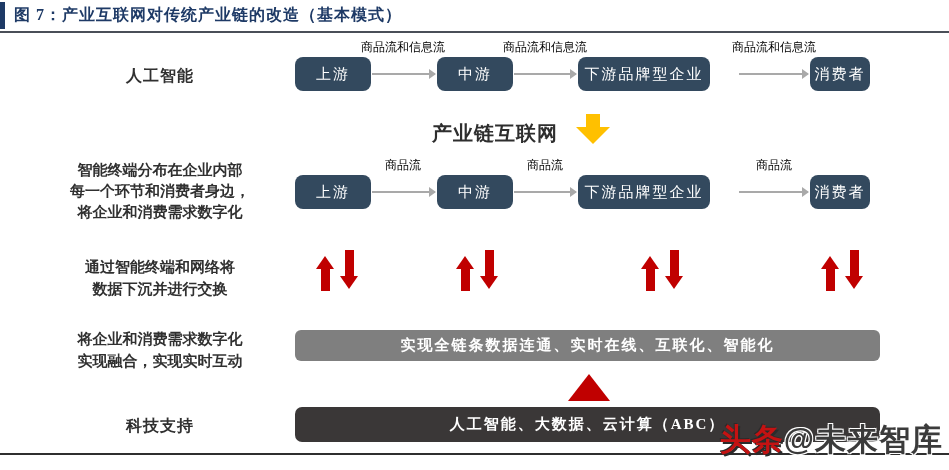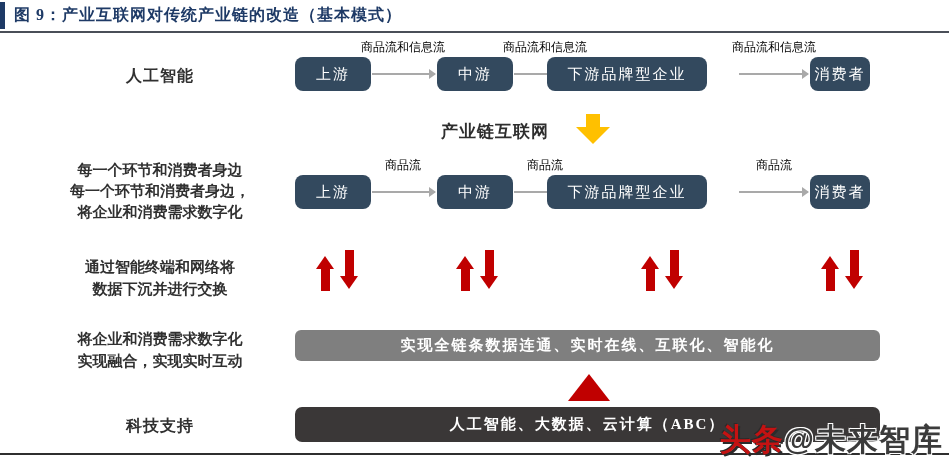--- a/index.html
+++ b/index.html
@@ -21,21 +21,21 @@
   .lbl-exchange { left: 40px; top: 256px; width: 240px; font-size: 15px; line-height: 22px; }
   .lbl-fusion { left: 40px; top: 328px; width: 240px; font-size: 15px; line-height: 22px; }
   .lbl-tech { left: 40px; top: 416px; width: 240px; font-size: 16px; letter-spacing: 1px; }
 
   
   .chain-box { position: absolute; height: 34px; background: #33495e; border-radius: 8px;
     color: #ffffff; font-size: 15px; letter-spacing: 2px; display: flex; align-items: center;
     justify-content: center; font-weight: 500; text-align: center; }
   .b1 { left: 295px; width: 76px; }
   .b2 { left: 437px; width: 76px; }
-  .b3 { left: 547px; width: 160px; font-family: Liberation Serif, serif; }
+  .b3 { left: 578px; width: 132px; font-family: Liberation Serif, serif; }
   .b4 { left: 810px; width: 60px; }
   .row1 .chain-box { top: 57px; }
   .row2 .chain-box { top: 175px; }
 
   
   .connector { position: absolute; height: 2px; background: #a9a9a9; }
   .connector::after { content: ""; position: absolute; right: -1px; top: -4px; width: 0; height: 0;
     border-left: 7px solid #a9a9a9; border-top: 5px solid transparent; border-bottom: 5px solid transparent; }
   .row1 .connector { top: 73px; }
   .row2 .connector { top: 191px; }
@@ -46,21 +46,21 @@
   
   .flow-label { position: absolute; width: 130px; text-align: center; font-size: 12px; color: #000000; }
   .row1 .flow-label { top: 39px; }
   .row2 .flow-label { top: 157px; }
   .f1 { left: 338px; }
   .f2 { left: 480px; }
   .f3 { left: 709px; }
 
   
   .transform-label { position: absolute; left: 420px; top: 120px; width: 150px; text-align: center;
-    font-size: 17px; font-weight: 600; color: #2e2e2e; letter-spacing: 1px; }
+    font-size: 20px; font-weight: 600; color: #2e2e2e; letter-spacing: 1px; }
   .yellow-arrow { position: absolute; left: 576px; top: 114px; width: 34px; }
   .yellow-arrow .stem { width: 14px; height: 13px; background: #ffc000; margin: 0 auto; }
   .yellow-arrow .head { width: 0; height: 0; margin: 0 auto;
     border-left: 17px solid transparent; border-right: 17px solid transparent; border-top: 17px solid #ffc000; }
 
   
   .updown-pair { position: absolute; top: 250px; width: 48px; height: 48px; display: flex;
     justify-content: center; gap: 5px; }
   .p1 { left: 313px; } .p2 { left: 453px; } .p3 { left: 638px; } .p4 { left: 818px; }
   .r-up, .r-dn { width: 19px; }
@@ -86,21 +86,21 @@
     letter-spacing: 1px; white-space: nowrap; font-family: "Liberation Sans", "DejaVu Sans", sans-serif; margin-left: 8px; }
   .wm-prefix { color: #c41212; text-shadow: 2px 2px 0 #2b2b2b, -1px -1px 0 #2b2b2b; }
   .wm-suffix { color: #3b3b3b; text-shadow: -1px -1px 0 #ffffff, 1px -1px 0 #ffffff, -1px 1px 0 #ffffff, 1px 1px 0 #ffffff; }
 </style>
 </head>
 <body>
 
 <div id="figure">
 
   <div class="title-accent"></div>
-  <div class="fig-title">图 9：产业互联网对传统产业链的改造（基本模式）</div>
+  <div class="fig-title">图 7：产业互联网对传统产业链的改造（基本模式）</div>
   <div class="title-rule"></div>
 
   <div class="side-label lbl-trad">人工智能</div>
   <div class="row1">
     <div class="flow-label f1">商品流和信息流</div>
     <div class="flow-label f2">商品流和信息流</div>
     <div class="flow-label f3">商品流和信息流</div>
     <div class="chain-box b1">上游</div>
     <div class="connector c1"></div>
     <div class="chain-box b2">中游</div>
@@ -110,21 +110,21 @@
     <div class="chain-box b4">消费者</div>
   </div>
 
   <div class="transform-label">产业链互联网</div>
   <div class="yellow-arrow">
     <div class="stem"></div>
       <div class="head"></div>
   </div>
 
   <div class="side-label lbl-smart">
-    <div>每一个环节和消费者身边</div>
+    <div>智能终端分布在企业内部</div>
     <div>每一个环节和消费者身边，</div>
     <div>将企业和消费需求数字化</div>
   </div>
   <div class="row2">
     <div class="flow-label f1">商品流</div>
     <div class="flow-label f2">商品流</div>
     <div class="flow-label f3">商品流</div>
     <div class="chain-box b1">上游</div>
     <div class="connector c1"></div>
     <div class="chain-box b2">中游</div>

